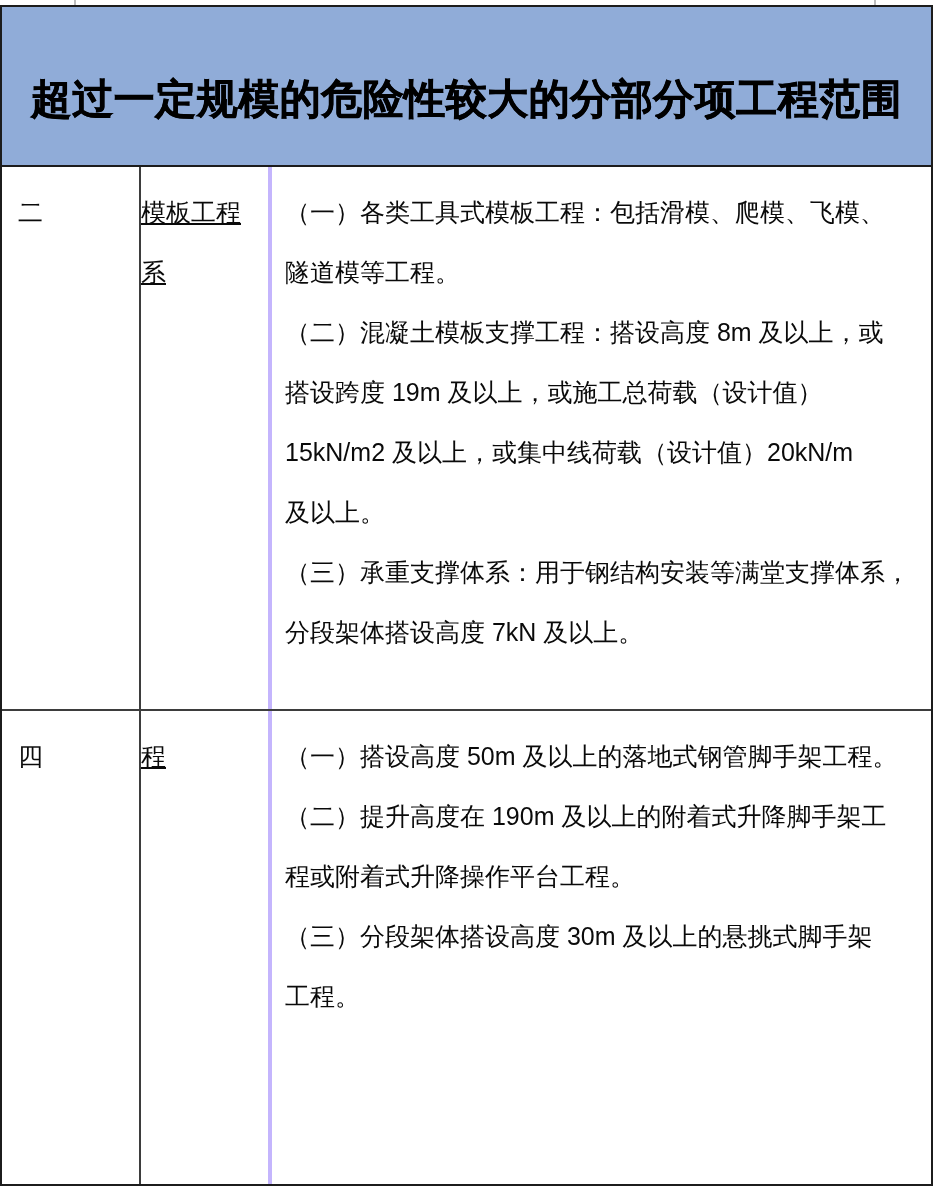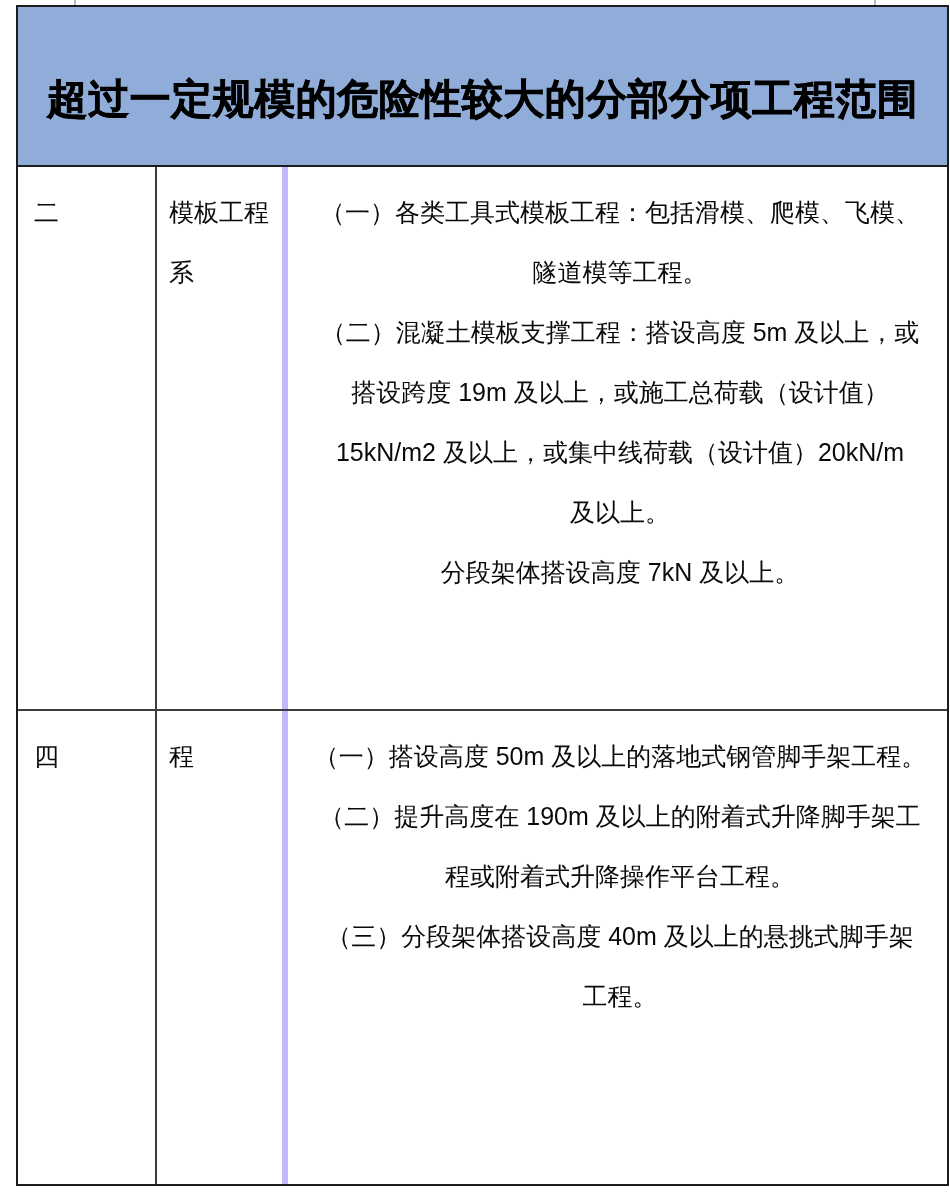--- a/index.html
+++ b/index.html
@@ -18,21 +18,21 @@
   
   .crop-line {
     position: absolute; top: 0; width: 2px; height: 6px;
     background: #bdbdbd;
   }
   .crop-line-left  { left: 74px; }
   .crop-line-right { left: 874px; }
 
   .doc-table {
     position: absolute;
-    left: 16px; top: 5px;
+    left: 0; top: 5px;
     width: 933px; height: 1181px;
     border: 2px solid #1c1c1c;
     display: flex;
     flex-direction: column;
     background: #ffffff;
   }
   .table-header {
     height: 160px;
     border-bottom: 2px solid #1c1c1c;
     display: flex;
@@ -58,28 +58,27 @@
     overflow: hidden;
     font-size: 25px;
     line-height: 60px;
     padding-top: 15px;
   }
   .cell-index {
     border-right: 2px solid #3d3d3d;
     padding-left: 16px;
   }
   .cell-category {
-    border-right: 6px solid #c4b5fd;
-    padding-left: 12px;
+    border-right: 4px solid #c4b5fd;
     padding-right: 6px;
+    text-decoration: underline;
   }
   .cell-content {
     padding-left: 13px;
     padding-right: 8px;
-    text-align: center;
   }
   .tline {
     white-space: nowrap;
     height: 60px;
   }
 </style>
 </head>
 <body>
 
 <div class="page">
@@ -97,38 +96,39 @@
       <div class="cell cell-index">
         <div class="tline">二</div>
       </div>
       <div class="cell cell-category">
           <div class="tline">模板工程</div>
           <div class="tline">系</div>
         </div>
       <div class="cell cell-content">
           <div class="tline">（一）各类工具式模板工程：包括滑模、爬模、飞模、</div>
           <div class="tline">隧道模等工程。</div>
-          <div class="tline">（二）混凝土模板支撑工程：搭设高度 5m 及以上，或</div>
+          <div class="tline">（二）混凝土模板支撑工程：搭设高度 8m 及以上，或</div>
           <div class="tline">搭设跨度 19m 及以上，或施工总荷载（设计值）</div>
           <div class="tline">15kN/m2 及以上，或集中线荷载（设计值）20kN/m</div>
           <div class="tline">及以上。</div>
+          <div class="tline">（三）承重支撑体系：用于钢结构安装等满堂支撑体系，</div>
           <div class="tline">分段架体搭设高度 7kN 及以上。</div>
         </div>
     </div>
 
     <div class="trow trow-2">
       <div class="cell cell-index">
         <div class="tline">四</div>
       </div>
       <div class="cell cell-category">
           <div class="tline">程</div>
         </div>
       <div class="cell cell-content">
           <div class="tline">（一）搭设高度 50m 及以上的落地式钢管脚手架工程。</div>
           <div class="tline">（二）提升高度在 190m 及以上的附着式升降脚手架工</div>
           <div class="tline">程或附着式升降操作平台工程。</div>
-          <div class="tline">（三）分段架体搭设高度 40m 及以上的悬挑式脚手架</div>
+          <div class="tline">（三）分段架体搭设高度 30m 及以上的悬挑式脚手架</div>
           <div class="tline">工程。</div>
         </div>
     </div>
 
   </div>
 </div>
 
 </body></html>

